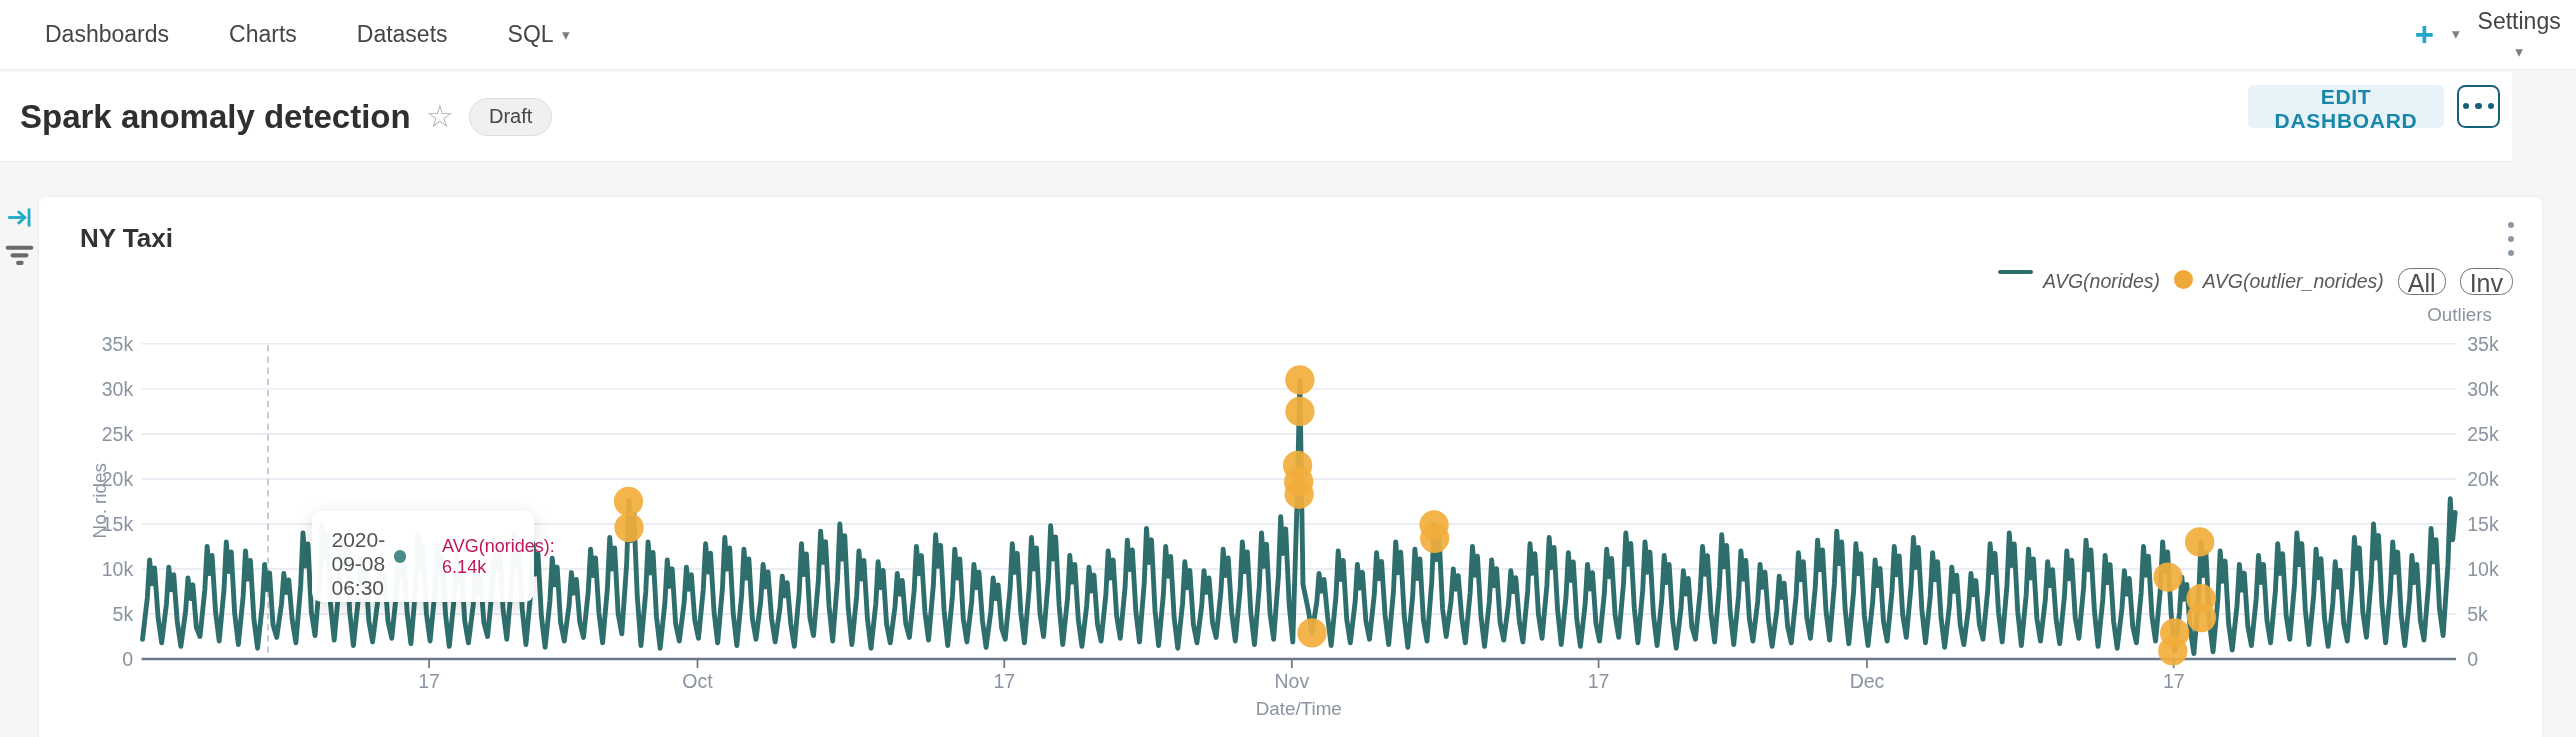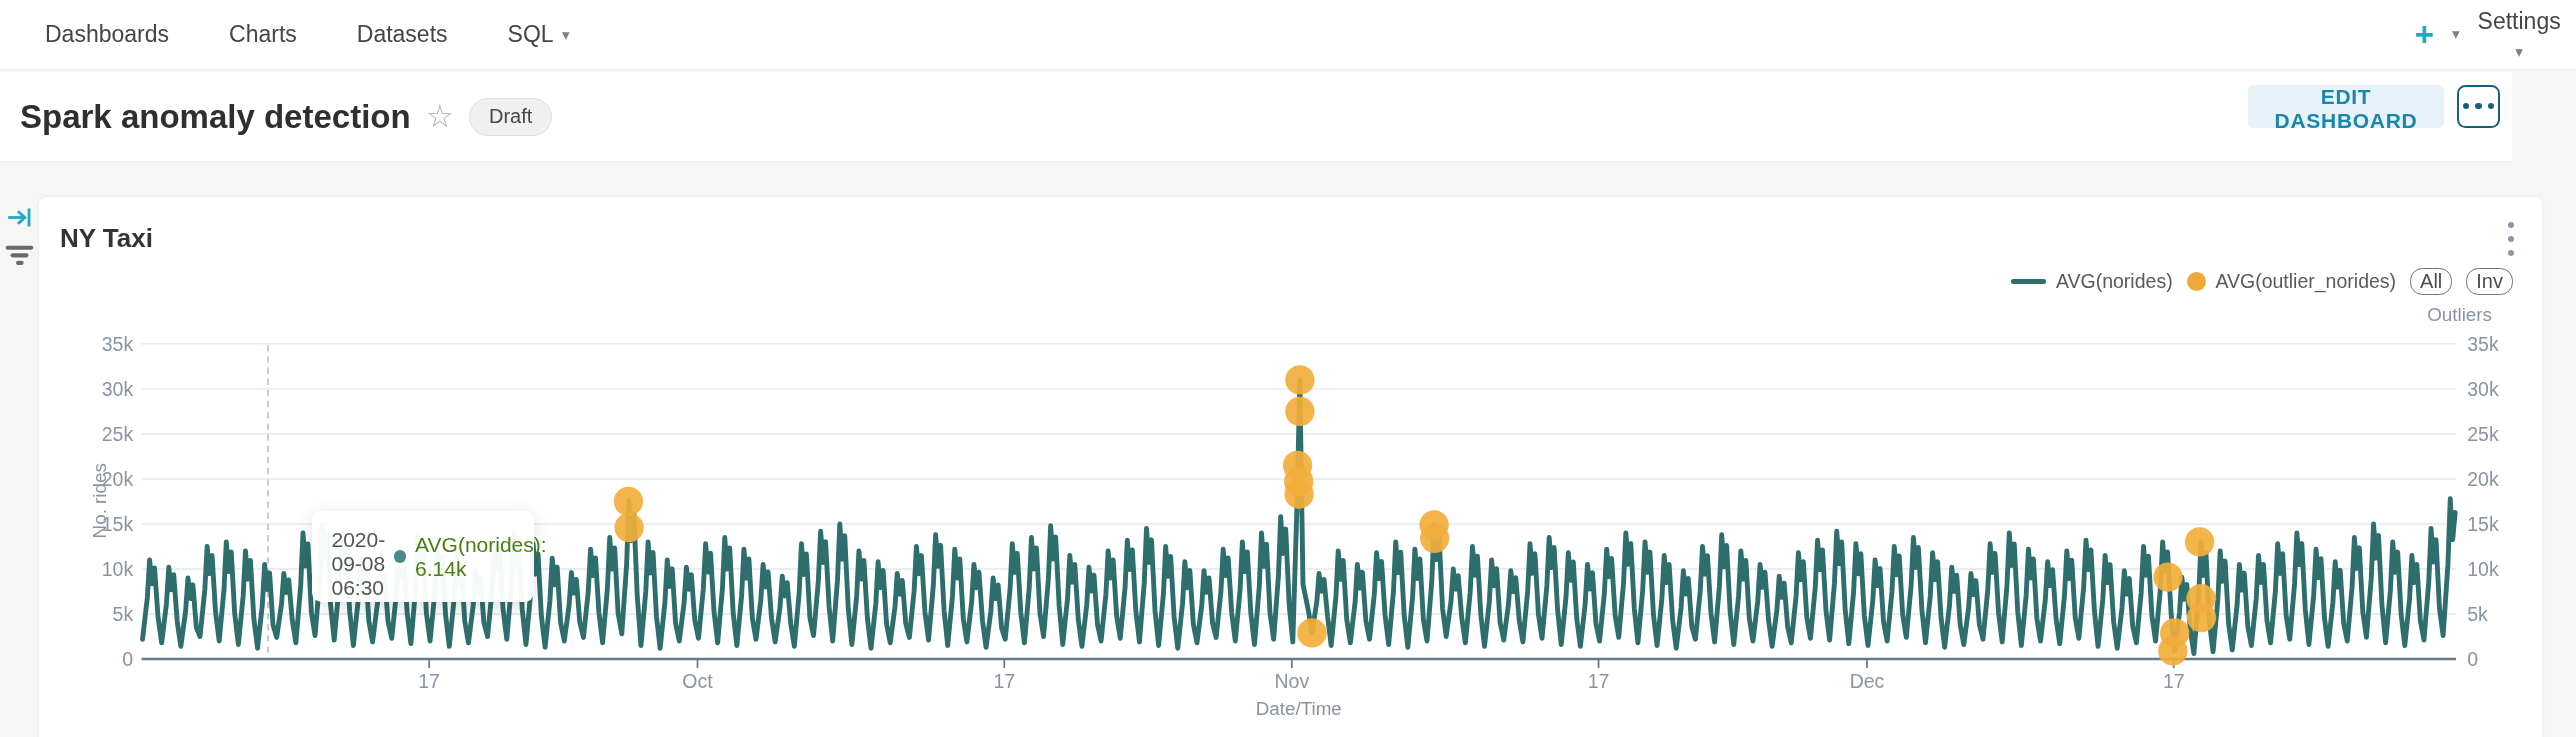--- a/index.html
+++ b/index.html
@@ -32,50 +32,50 @@
               background:#fff; border:2.1px solid #17607A; display:flex; align-items:center;
               justify-content:center; gap:6.3px; cursor:pointer; }
   .more-btn i { width:6.3px; height:6.3px; border-radius:50%; background:#17607A; }
 
   
   .rail-icon { position:absolute; z-index:15; cursor:pointer; }
 
   
   .chart-card { position:absolute; left:39px; top:197px; width:2503px; height:572px; background:#fff;
                 border-radius:7px; box-shadow:0 0.7px 3.5px rgba(0,0,0,0.07); z-index:1; }
-  .card-title { position:absolute; left:60px; top:223px; font-size:26px; font-weight:700; color:#333;
+  .card-title { position:absolute; left:80px; top:223px; font-size:26px; font-weight:700; color:#333;
                 z-index:6; }
   .kebab { position:absolute; left:2505px; top:219px; display:flex; flex-direction:column; gap:7.7px;
            z-index:6; cursor:pointer; padding:2.8px; }
   .kebab i { width:6.3px; height:6.3px; border-radius:50%; background:#8C97A5; }
 
   
   .legend { position:absolute; top:267px; right:63px; height:29px; display:flex; align-items:center;
             gap:14px; z-index:6; }
-  .legend-item { display:flex; align-items:center; gap:9.8px; cursor:pointer; }
+  .legend-item { display:flex; gap:9.8px; cursor:pointer;font-style:italic; }
   .legend-label { font-size:19.5px; color:#5A5A5A; }
   .swatch-line { width:35px; height:4.2px; background:#2E6F6D; border-radius:2.1px; }
   .swatch-dot { width:19px; height:19px; border-radius:50%; background:#F0A838; }
   .pill-btn { height:27px; padding:0 9px; border-radius:12.5px; border:1.4px solid #757575; background:#fff;
-              font-size:20px; color:#4E4E4E; font-family:"Liberation Sans",sans-serif; cursor:pointer; }
+              font-size:25px; color:#4E4E4E; font-family:"Liberation Sans",sans-serif; cursor:pointer; }
 
   
   #chart-svg { position:absolute; left:0; top:0; width:2576px; height:738px; z-index:4;
                pointer-events:none; }
   .axis-tick-label { font-size:28px; fill:#8A94A1; font-family:"Liberation Sans",sans-serif; }
   .axis-title { font-size:27px; fill:#8A94A1; font-family:"Liberation Sans",sans-serif; }
 
   
   .tooltip { position:absolute; left:312px; top:511px; width:222px; height:91px; background:rgba(255,255,255,0.96);
              border-radius:9.8px; box-shadow:0 4.2px 18px rgba(0,0,0,0.13); z-index:10; padding:16.7px 19.5px;
              display:flex; flex-direction:row; gap:8.4px; }
   .tooltip-date { font-size:21px; color:#545454; }
   .tooltip-row { display:flex; align-items:center; gap:9px; }
   .tooltip-marker { width:12.5px; height:12.5px; border-radius:50%; background:#4A8B88; flex:0 0 auto; }
-  .tooltip-value { font-size:21px; color:#4d7c0f; }
+  .tooltip-value { font-size:18px; color:#be185d;margin-left:27px; }
 </style>
 </head>
 <body>
 
 <div class="navbar">
   <div class="nav-items">
     <span class="nav-item">
         <span>Dashboards</span>
       </span>
     <span class="nav-item">

